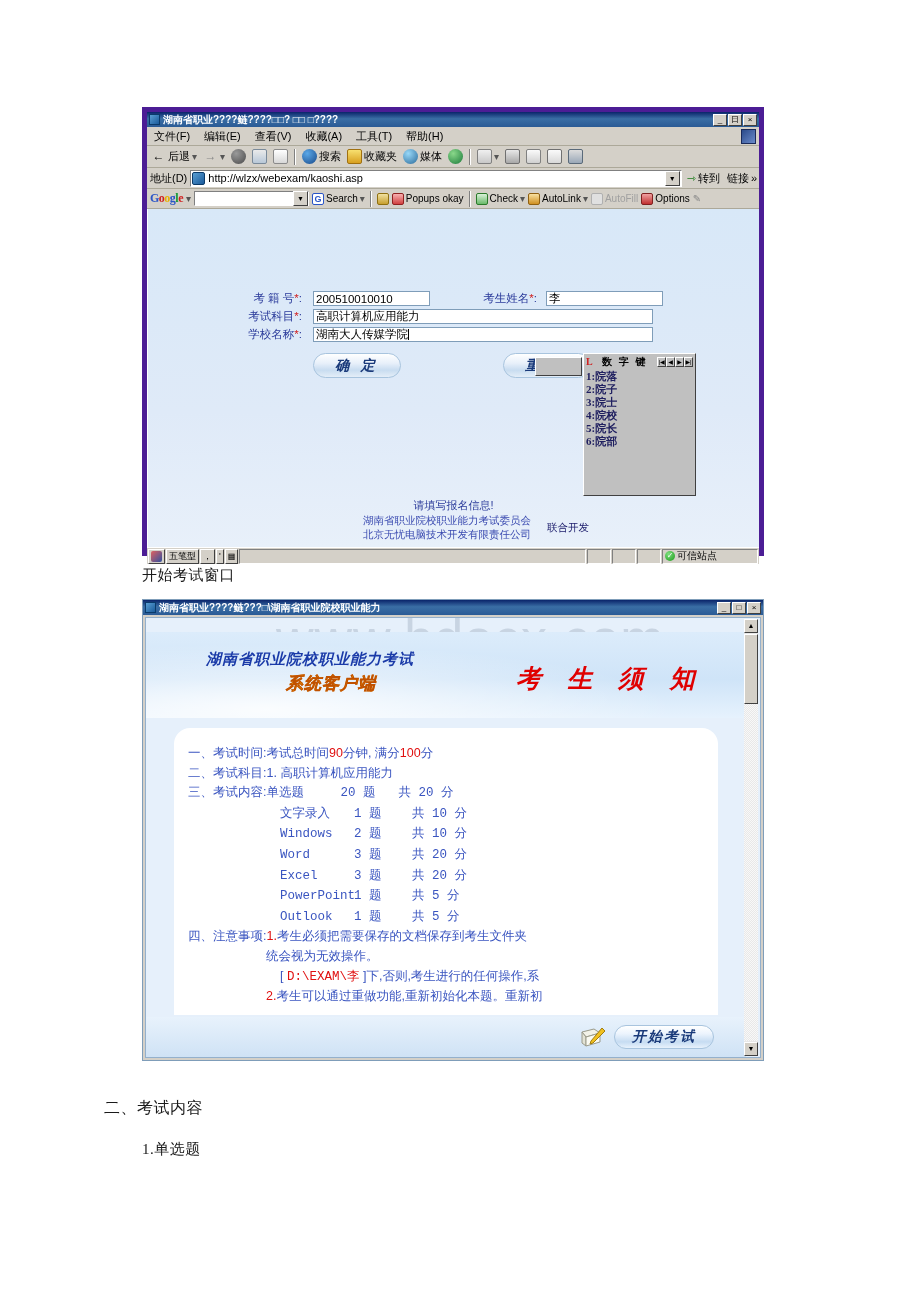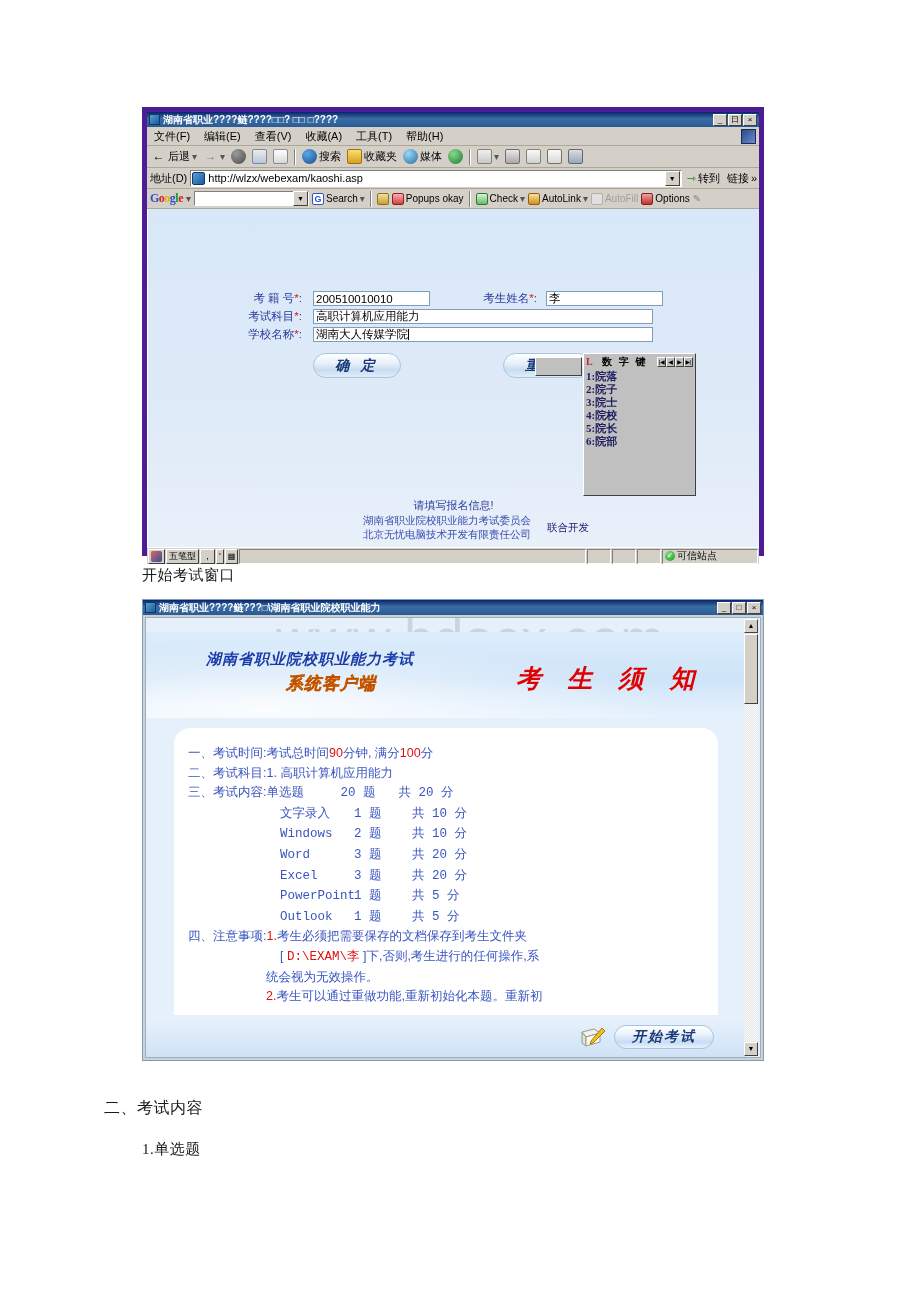--- a/index.html
+++ b/index.html
@@ -618,23 +618,23 @@
         <span class="r-line ind2"><span class="col-n mono">Word</span><span class="col-q mono">3 题</span><span class="mono">共 20 分</span></span>
 
         <span class="r-line ind2"><span class="col-n mono">Excel</span><span class="col-q mono">3 题</span><span class="mono">共 20 分</span></span>
 
         <span class="r-line ind2"><span class="col-n mono">PowerPoint</span><span class="col-q mono">1 题</span><span class="mono">共 5 分</span></span>
 
         <span class="r-line ind2"><span class="col-n mono">Outlook</span><span class="col-q mono">1 题</span><span class="mono">共 5 分</span></span>
 
         <span class="r-line"><span>四、注意事项:</span><span class="red">1.</span><span>考生必须把需要保存的文档保存到考生文件夹</span></span>
 
+        <span class="r-line ind3" style="padding-left:78px">统会视为无效操作。</span>
+
         <span class="r-line ind3"><span>[ </span><span class="red mono">D:\EXAM\李</span><span> ]下,否则,考生进行的任何操作,系</span></span>
-
-        <span class="r-line ind3" style="padding-left:78px">统会视为无效操作。</span>
 
         <span class="r-line ind3" style="padding-left:78px"><span class="red">2.</span><span>考生可以通过重做功能,重新初始化本题。重新初</span></span>
       </div>
     </div>
 
     <div class="bottom-bar">
       <div class="pencil-icon">
         <svg width="26" height="22" viewBox="0 0 26 22">
           <path d="M2 6 L14 3 L20 7 L6 11 Z" fill="#f2f2e8" stroke="#9a9a8a" stroke-width="1"></path>
           <path d="M2 6 L2 17 L6 20 L6 11 Z" fill="#e2e2d4" stroke="#9a9a8a" stroke-width="1"></path>

